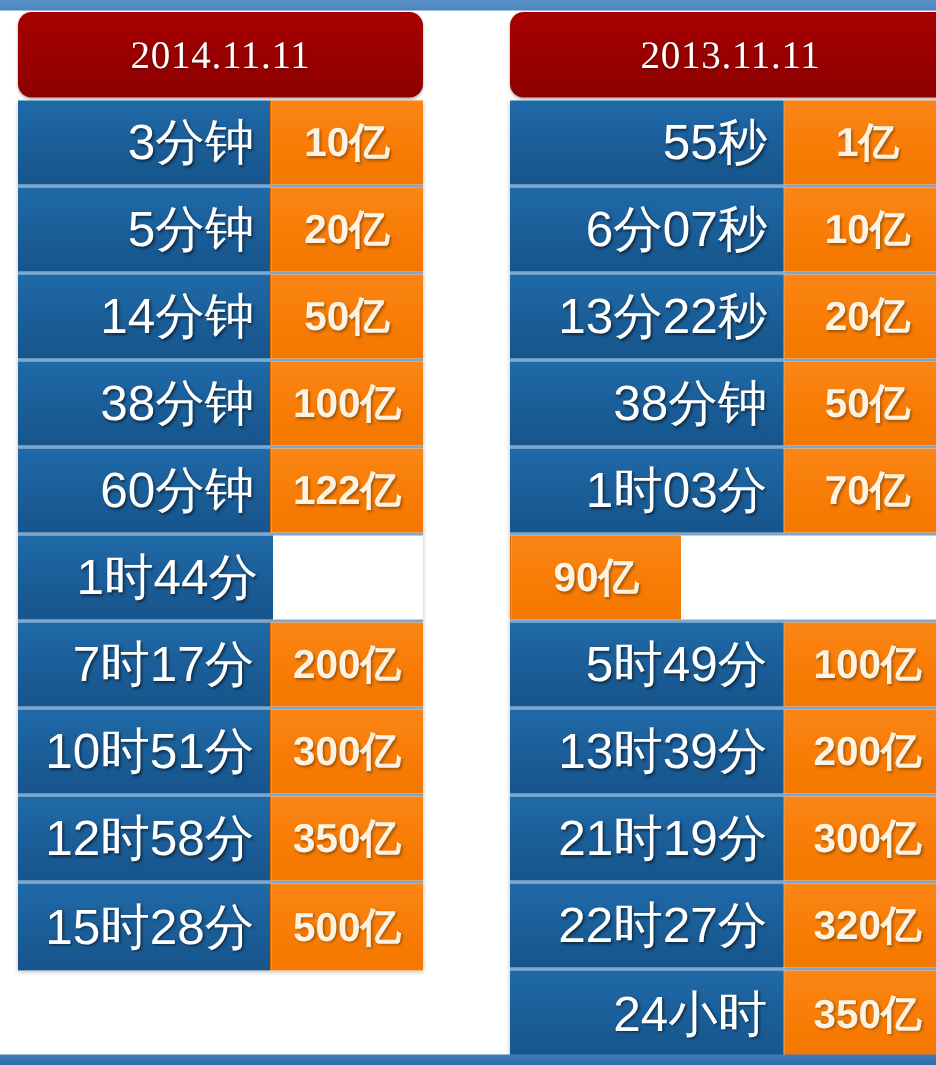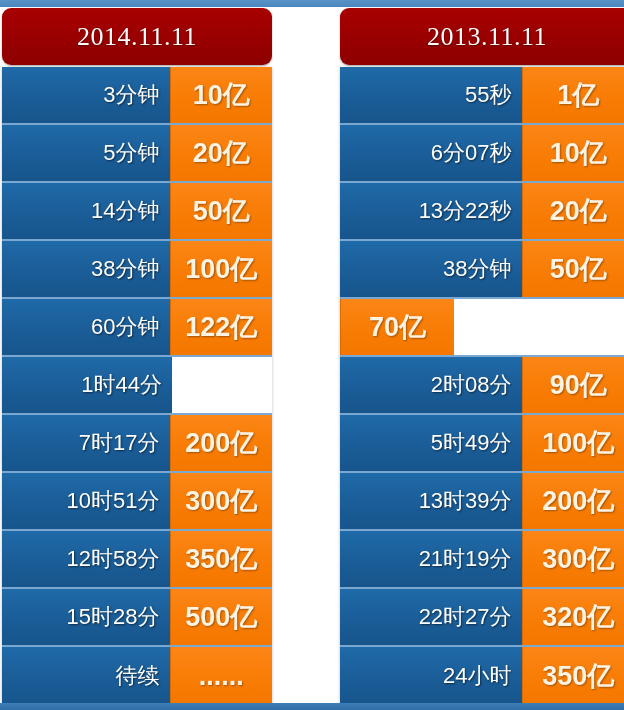--- a/index.html
+++ b/index.html
@@ -29,21 +29,21 @@
     left: 0; top: 703px;
     width: 624px;
     height: 7px;
     background: linear-gradient(#3d7fb8, #2f6ea6);
   }
 
   .table-block {
     position: absolute;
     top: 8px;
   }
-  #table-left  { left: 2px;   width: 270px; }
+  #table-left  { left: 12px;   width: 270px; }
   #table-right { left: 340px; width: 294px; }
 
   .table-header {
     height: 57px;
     background: linear-gradient(180deg, #a80000 0%, #990000 55%, #8d0000 100%);
     border-radius: 9px;
     box-shadow: 0 1px 2px rgba(0,0,0,0.35);
     display: flex;
     align-items: center;
     justify-content: center;
@@ -69,21 +69,21 @@
   .row:last-child { border-bottom: none; }
 
   .cell-time {
     background: linear-gradient(180deg, #1f6aa8 0%, #1a5c96 60%, #17558c 100%);
     color: #ffffff;
     display: flex;
     align-items: center;
     justify-content: flex-end;
     padding-right: 10px;
     box-sizing: border-box;
-    font-size: 22px;
+    font-size: 33px;
     text-shadow: 1px 1px 2px rgba(0,0,0,0.55);
     white-space: nowrap;
     text-align: right;
   }
   .cell-amount {
     background: linear-gradient(180deg, #fb8516 0%, #f87c04 60%, #f47800 100%);
     color: #fdf3e2;
     display: flex;
     align-items: center;
     justify-content: center;
@@ -149,24 +149,20 @@
       <div class="cell-amount">300亿</div>
     </div>
     <div class="row">
       <div class="cell-time">12时58分</div>
       <div class="cell-amount">350亿</div>
     </div>
     <div class="row">
       <div class="cell-time">15时28分</div>
       <div class="cell-amount">500亿</div>
     </div>
-    <div class="row">
-      <div class="cell-time">待续</div>
-      <div class="cell-amount">......</div>
-    </div>
   </div>
 </div>
 
 <div class="table-block" id="table-right">
   <div class="table-header">
     <span class="header-text">2013.11.11</span>
   </div>
   <div class="rows">
     <div class="row">
       <div class="cell-time">55秒</div>
@@ -178,24 +174,24 @@
     </div>
     <div class="row">
       <div class="cell-time">13分22秒</div>
       <div class="cell-amount">20亿</div>
     </div>
     <div class="row">
       <div class="cell-time">38分钟</div>
       <div class="cell-amount">50亿</div>
     </div>
     <div class="row">
+      <div class="cell-time">1时03分</div>
       <div class="cell-amount">70亿</div>
     </div>
     <div class="row">
-      <div class="cell-time">2时08分</div>
       <div class="cell-amount">90亿</div>
     </div>
     <div class="row">
       <div class="cell-time">5时49分</div>
       <div class="cell-amount">100亿</div>
     </div>
     <div class="row">
       <div class="cell-time">13时39分</div>
       <div class="cell-amount">200亿</div>
     </div>

